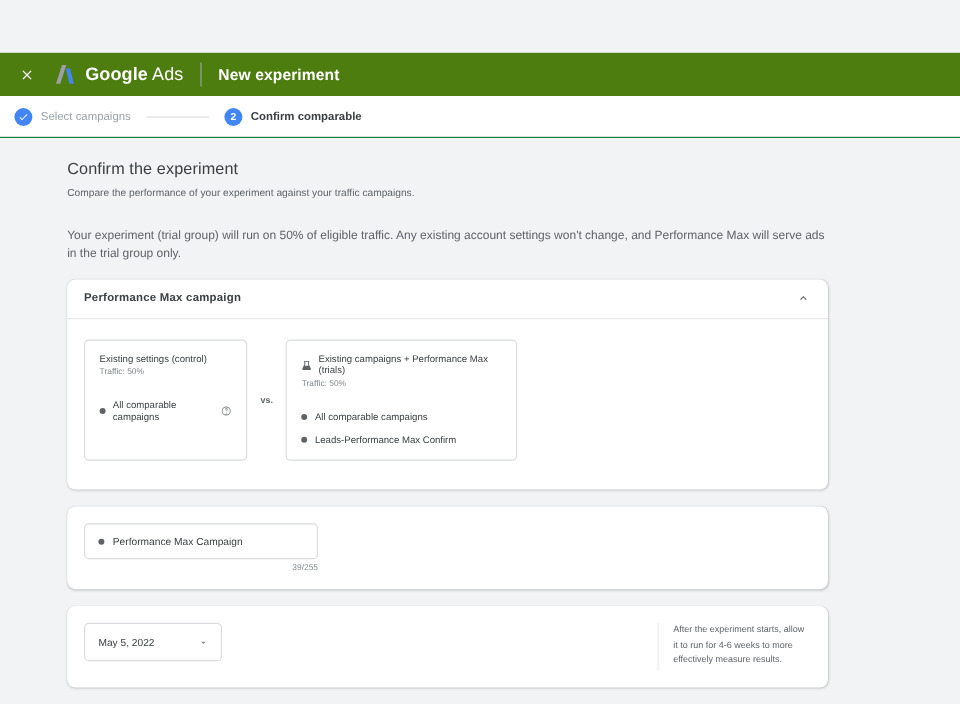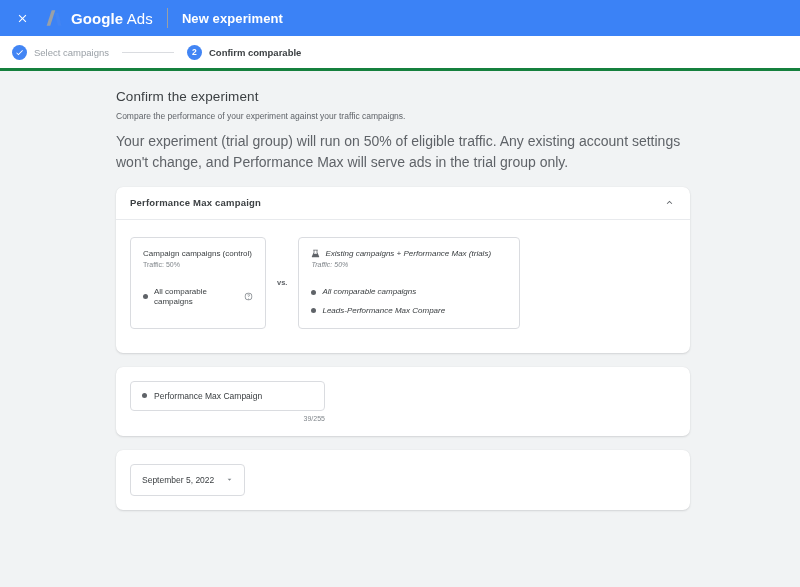--- a/index.html
+++ b/index.html
@@ -13,25 +13,26 @@
   body {
     font-family: "Liberation Sans", sans-serif;
     background: #f1f3f4;
     color: #3c4043;
     -webkit-font-smoothing: antialiased;
   }
 
   
   .topbar {
     height: 36px;
-    background: #3b82f6;
+    background: #4d7c0f;
     display: flex;
     align-items: center;
     padding: 0 0 0 12px;
     color: #ffffff;
+    margin-top: 44px;
   }
   .close-btn {
     width: 20px;
     height: 20px;
     display: flex;
     align-items: center;
     justify-content: center;
     cursor: pointer;
     flex: none;
   }
@@ -62,21 +63,21 @@
     font-size: 13px;
     font-weight: 700;
     color: #ffffff;
     letter-spacing: .1px;
   }
 
   
   .stepper {
     height: 35px;
     background: #ffffff;
-    border-bottom: 3px solid #15803d;
+    border-bottom: 1px solid #15803d;
     display: flex;
     align-items: center;
     padding-left: 12px;
     gap: 0;
   }
   .step { display: flex; align-items: center; gap: 7px; cursor: pointer; }
   .step-circle {
     width: 15px; height: 15px;
     border-radius: 50%;
     background: #4285f4;
@@ -99,39 +100,39 @@
   }
 
   
   .main {
     height: calc(587px - 36px - 36px);
     overflow: hidden;
     padding: 0;
   }
   .content {
     width: 800px;
-    padding: 18px 110px 0 116px;
+    padding: 18px 110px 0 56px;
   }
 
   .h1 {
     font-size: 13.5px;
     font-weight: 400;
     color: #3c4043;
     margin-bottom: 6px;
     letter-spacing: .1px;
   }
   .sub {
     font-size: 8.5px;
     color: #5f6368;
     line-height: 1.5;
   }
   .note {
-    font-size: 14px;
+    font-size: 10px;
     color: #5f6368;
-    margin-top: 8px;
+    margin-top: 22px;
     line-height: 1.5;
   }
 
   
   .card {
     background: #ffffff;
     border-radius: 7px;
     margin-top: 14px;
     box-shadow: 0 1px 2px rgba(60,64,67,.16), 0 0 1px rgba(60,64,67,.10);
     overflow: hidden;
@@ -162,21 +163,21 @@
     align-items: stretch;
     padding: 3px 0 10px 0;
   }
   .cmp-box {
     border: 1px solid #dadce0;
     border-radius: 4px;
     padding: 11px 12px 12px 12px;
     width: 136px;
     min-height: 80px;
   }
-  .cmp-box.wide { width: 222px; font-style: italic; }
+  .cmp-box.wide { width: 193px; }
   .cmp-head {
     display: flex;
     align-items: center;
     gap: 5px;
     font-size: 8px;
     color: #3c4043;
     line-height: 1.2;
   }
   .flask-icon { width: 9px; height: 9px; flex: none; display:block; }
   .cmp-traffic {
@@ -327,21 +328,21 @@
         <svg width="11" height="11" viewBox="0 0 24 24">
           <path fill="#5f6368" d="M7.41 15.41 12 10.83l4.59 4.58L18 14l-6-6-6 6z"></path>
         </svg>
       </span>
     </div>
 
     <div class="card-body">
       <div class="compare">
 
         <div class="cmp-box">
-          <div class="cmp-head">Campaign campaigns (control)</div>
+          <div class="cmp-head">Existing settings (control)</div>
           <div class="cmp-traffic">Traffic: 50%</div>
           <div class="cmp-list">
             <div class="cmp-item">
               <span class="bullet"></span>
               <span>All comparable campaigns</span>
               <span class="help-icon">
                 <svg width="9" height="9" viewBox="0 0 24 24">
                   <path fill="#80868b" d="M12 2a10 10 0 100 20 10 10 0 000-20zm0 18a8 8 0 110-16 8 8 0 010 16zm-1-3h2v2h-2v-2zm1.1-11c-1.9 0-3.1 1.1-3.3 2.7h1.9c.1-.7.6-1.1 1.3-1.1.8 0 1.3.5 1.3 1.1 0 .6-.3.9-1 1.5-.9.7-1.3 1.3-1.2 2.4h1.9c0-.7.2-1 .9-1.6.9-.7 1.4-1.4 1.4-2.4 0-1.6-1.3-2.6-3.2-2.6z"></path>
                 </svg>
               </span>
@@ -361,21 +362,21 @@
             <span>Existing campaigns + Performance Max (trials)</span>
           </div>
           <div class="cmp-traffic">Traffic: 50%</div>
           <div class="cmp-list">
             <div class="cmp-item">
               <span class="bullet"></span>
               <span>All comparable campaigns</span>
             </div>
             <div class="cmp-item">
               <span class="bullet"></span>
-              <span>Leads-Performance Max Compare</span>
+              <span>Leads-Performance Max Confirm</span>
             </div>
           </div>
         </div>
 
       </div>
     </div>
   </div>
 
   <div class="card">
 
@@ -388,25 +389,26 @@
       <div class="char-count">39/255</div>
     </div>
   </div>
 
   <div class="card">
 
 
     <div class="card-body">
       <div class="date-row">
         <div class="date-select">
-          <span class="date-value">September 5, 2022</span>
+          <span class="date-value">May 5, 2022</span>
           <span class="caret">
             <svg width="9" height="9" viewBox="0 0 24 24">
               <path fill="#80868b" d="M7 10l5 5 5-5z"></path>
             </svg>
           </span>
         </div>
+        <div class="date-hint">After the experiment starts, allow it to run for 4-6 weeks to more effectively measure results.</div>
       </div>
     </div>
   </div>
 
 </div>
 </div>
 
 </body></html>

